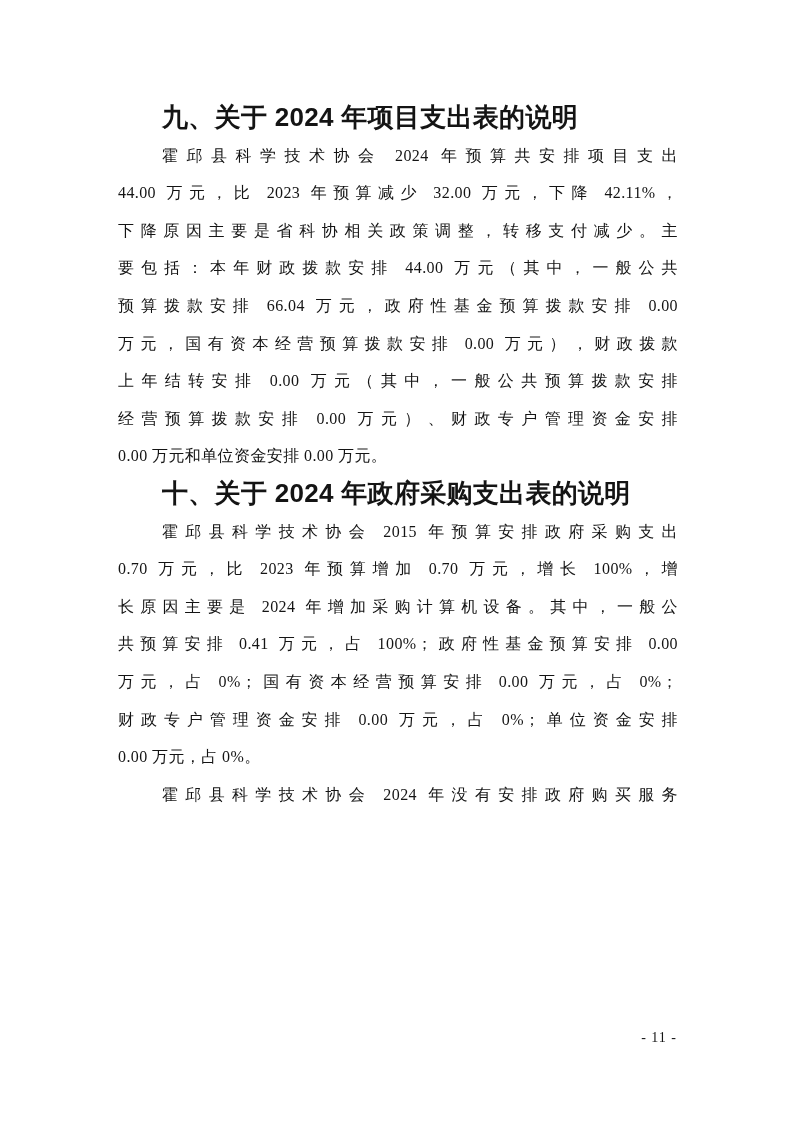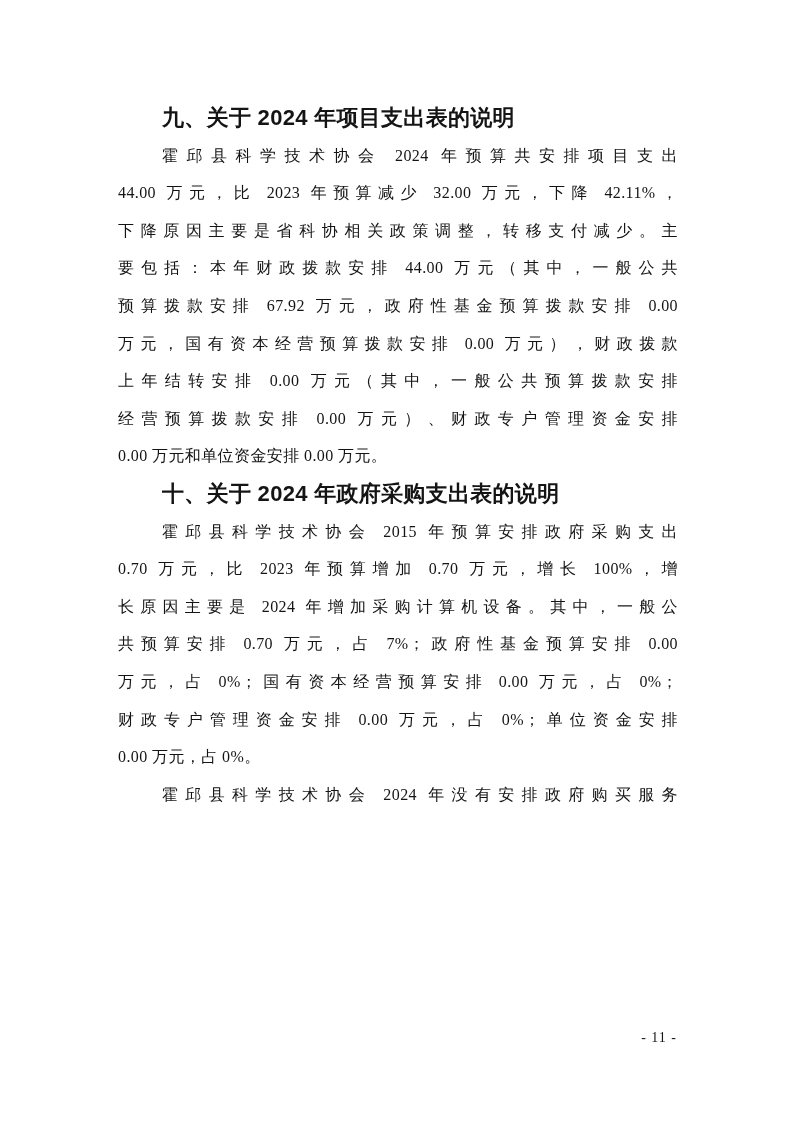--- a/index.html
+++ b/index.html
@@ -18,21 +18,21 @@
   }
   .content {
     position: absolute;
     left: 118px;
     top: 99px;
     width: 560px;
   }
   .heading {
     font-family: "Liberation Sans", "DejaVu Sans", sans-serif;
     font-weight: 700;
-    font-size: 22px;
+    font-size: 26px;
     line-height: 37.6px;
     text-indent: 44px;
     white-space: nowrap;
     letter-spacing: 0.3px;
   }
   .line {
     font-size: 16px;
     line-height: 37.6px;
     letter-spacing: 0.4px;
   }
@@ -62,29 +62,29 @@
 </head>
 <body>
 
 <div class="page">
   <main class="content" id="doc-content">
       <div class="heading">九、关于 2024 年项目支出表的说明</div>
       <div class="line indent fill">霍邱县科学技术协会 2024 年预算共安排项目支出</div>
       <div class="line fill">44.00 万元，比 2023 年预算减少 32.00 万元，下降 42.11%，</div>
       <div class="line fill">下降原因主要是省科协相关政策调整，转移支付减少。主</div>
       <div class="line fill">要包括：本年财政拨款安排 44.00 万元（其中，一般公共</div>
-      <div class="line fill">预算拨款安排 67.92 万元，政府性基金预算拨款安排 0.00</div>
+      <div class="line fill">预算拨款安排 66.04 万元，政府性基金预算拨款安排 0.00</div>
       <div class="line fill">万元，国有资本经营预算拨款安排 0.00 万元），财政拨款</div>
       <div class="line fill">上年结转安排 0.00 万元（其中，一般公共预算拨款安排</div>
       <div class="line fill">经营预算拨款安排 0.00 万元）、财政专户管理资金安排</div>
       <div class="line end">0.00 万元和单位资金安排 0.00 万元。</div>
       <div class="heading">十、关于 2024 年政府采购支出表的说明</div>
       <div class="line indent fill">霍邱县科学技术协会 2015 年预算安排政府采购支出</div>
       <div class="line fill">0.70 万元，比 2023 年预算增加 0.70 万元，增长 100%，增</div>
       <div class="line fill">长原因主要是 2024 年增加采购计算机设备。其中，一般公</div>
-      <div class="line fill">共预算安排 0.70 万元，占 7%；政府性基金预算安排 0.00</div>
+      <div class="line fill">共预算安排 0.41 万元，占 100%；政府性基金预算安排 0.00</div>
       <div class="line fill">万元，占 0%；国有资本经营预算安排 0.00 万元，占 0%；</div>
       <div class="line fill">财政专户管理资金安排 0.00 万元，占 0%；单位资金安排</div>
       <div class="line end">0.00 万元，占 0%。</div>
       <div class="line indent fill">霍邱县科学技术协会 2024 年没有安排政府购买服务</div>
     </main>
   <div class="page-number">- 11 -</div>
 </div>
 
 </body></html>

